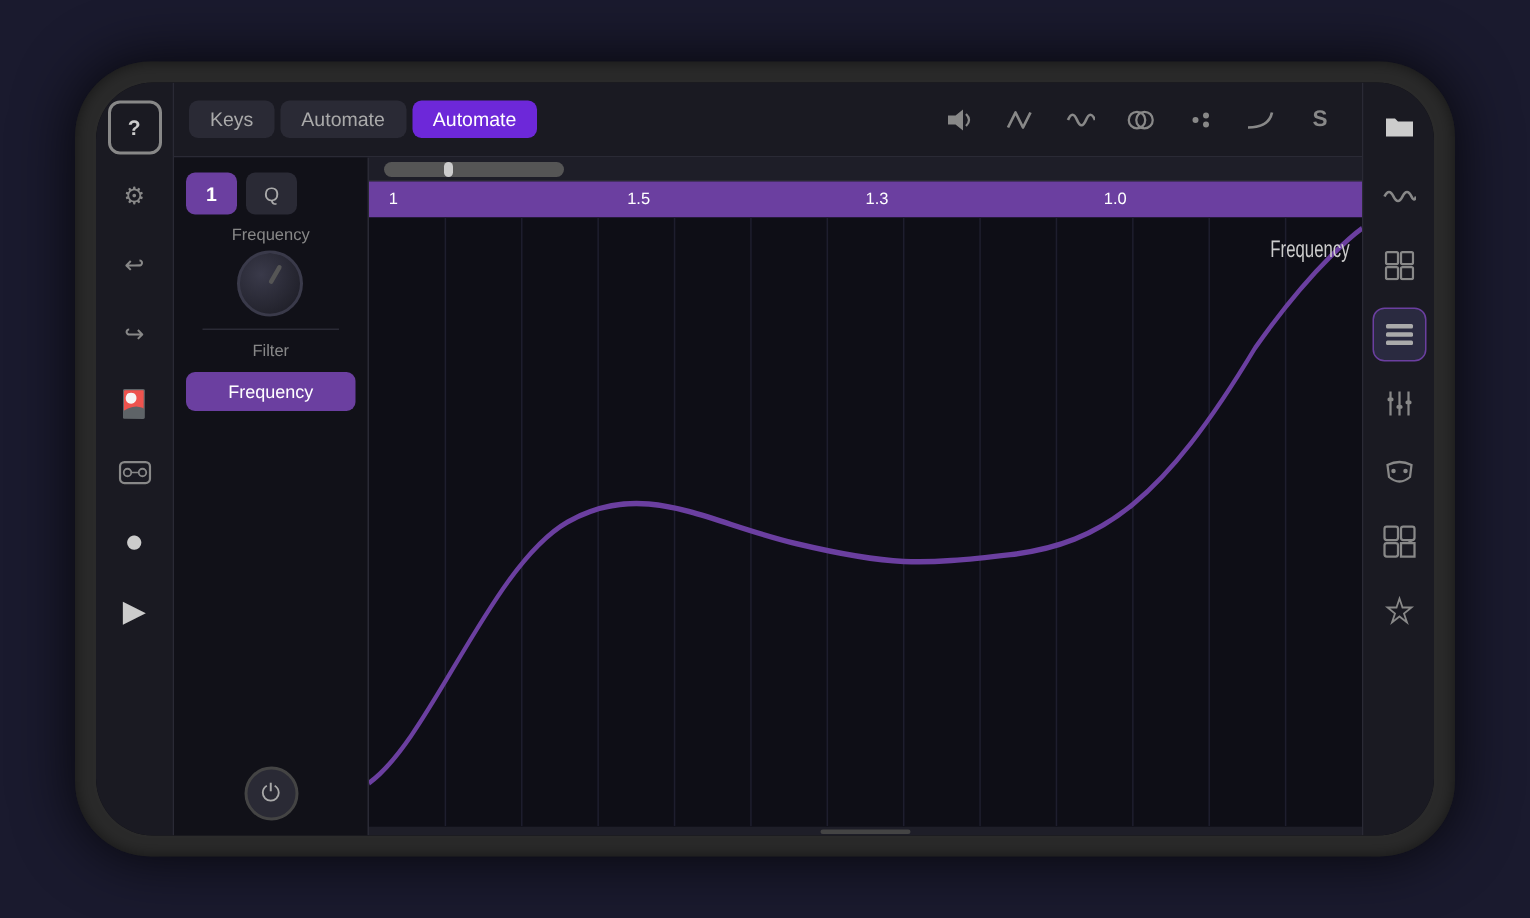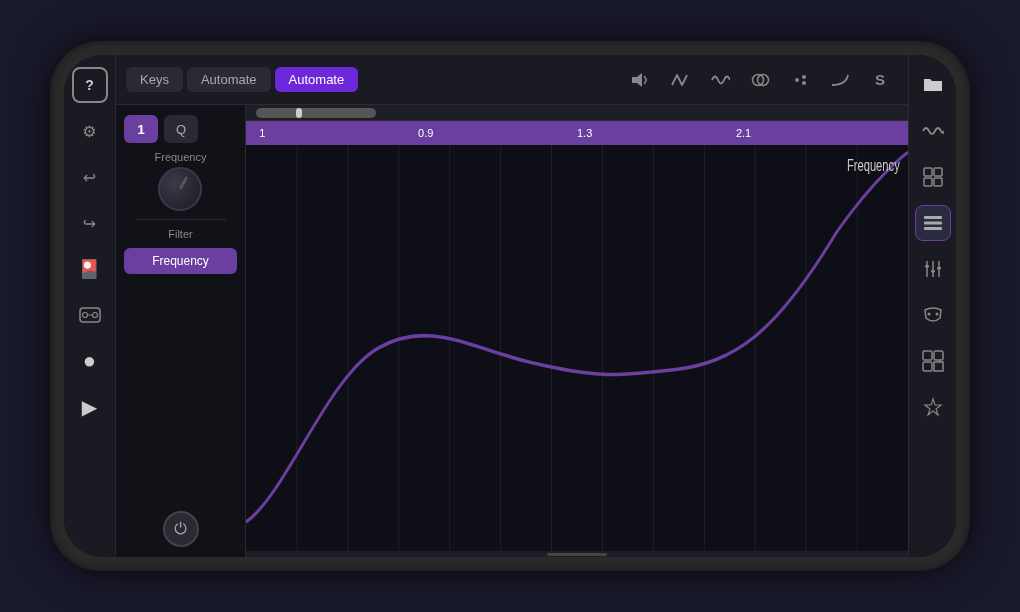--- a/index.html
+++ b/index.html
@@ -460,23 +460,23 @@
         </div>
 
         <div class="canvas-area">
 
           <div class="timeline-scrollbar">
             <div class="scrollbar-thumb"></div>
           </div>
 
           <div class="timeline-ruler">
             <span class="ruler-mark" style="left: 2%;">1</span>
-            <span class="ruler-mark" style="left: 26%;">0.9</span>
+            <span class="ruler-mark" style="left: 26%;">1.5</span>
             <span class="ruler-mark" style="left: 50%;">1.3</span>
-            <span class="ruler-mark" style="left: 74%;">2.1</span>
+            <span class="ruler-mark" style="left: 74%;">1.0</span>
           </div>
 
           <div class="automation-graph">
 
             <svg class="graph-svg" viewBox="0 0 650 280" preserveAspectRatio="none">
 
               <line x1="50" y1="0" x2="50" y2="280" stroke="#1e1e2e" stroke-width="1"></line>
               <line x1="100" y1="0" x2="100" y2="280" stroke="#1e1e2e" stroke-width="1"></line>
               <line x1="150" y1="0" x2="150" y2="280" stroke="#1e1e2e" stroke-width="1"></line>
               <line x1="200" y1="0" x2="200" y2="280" stroke="#1e1e2e" stroke-width="1"></line>

